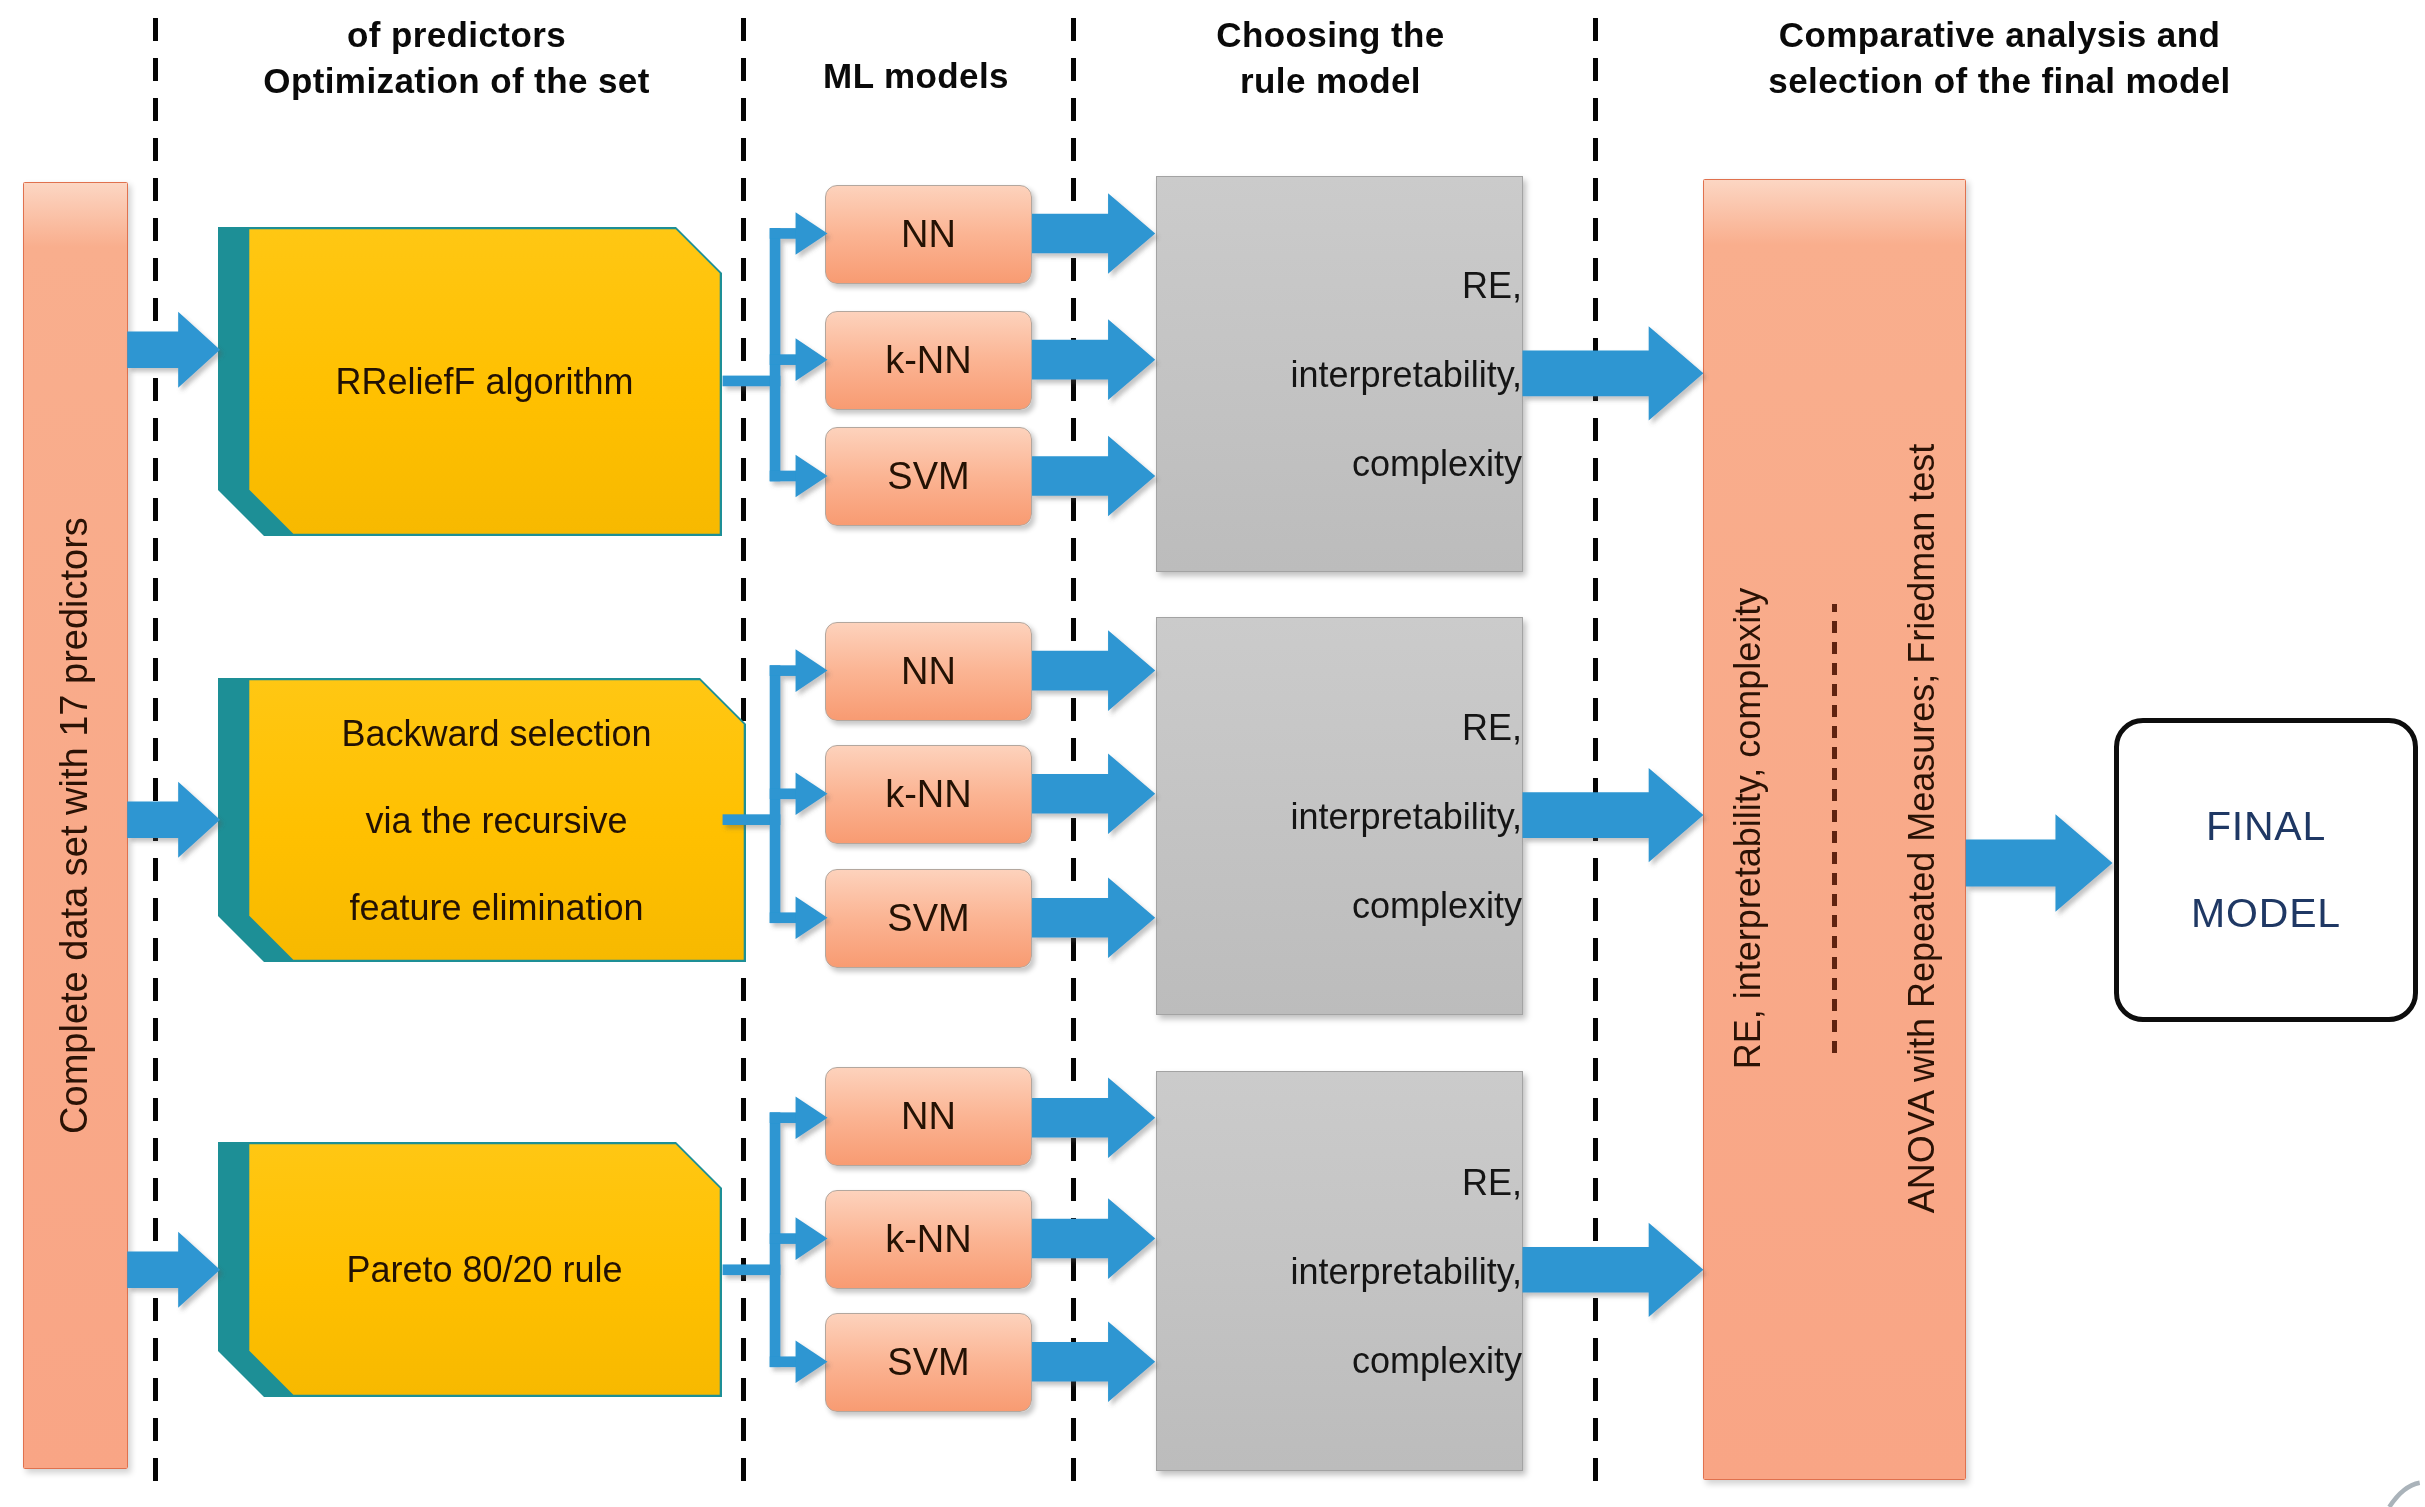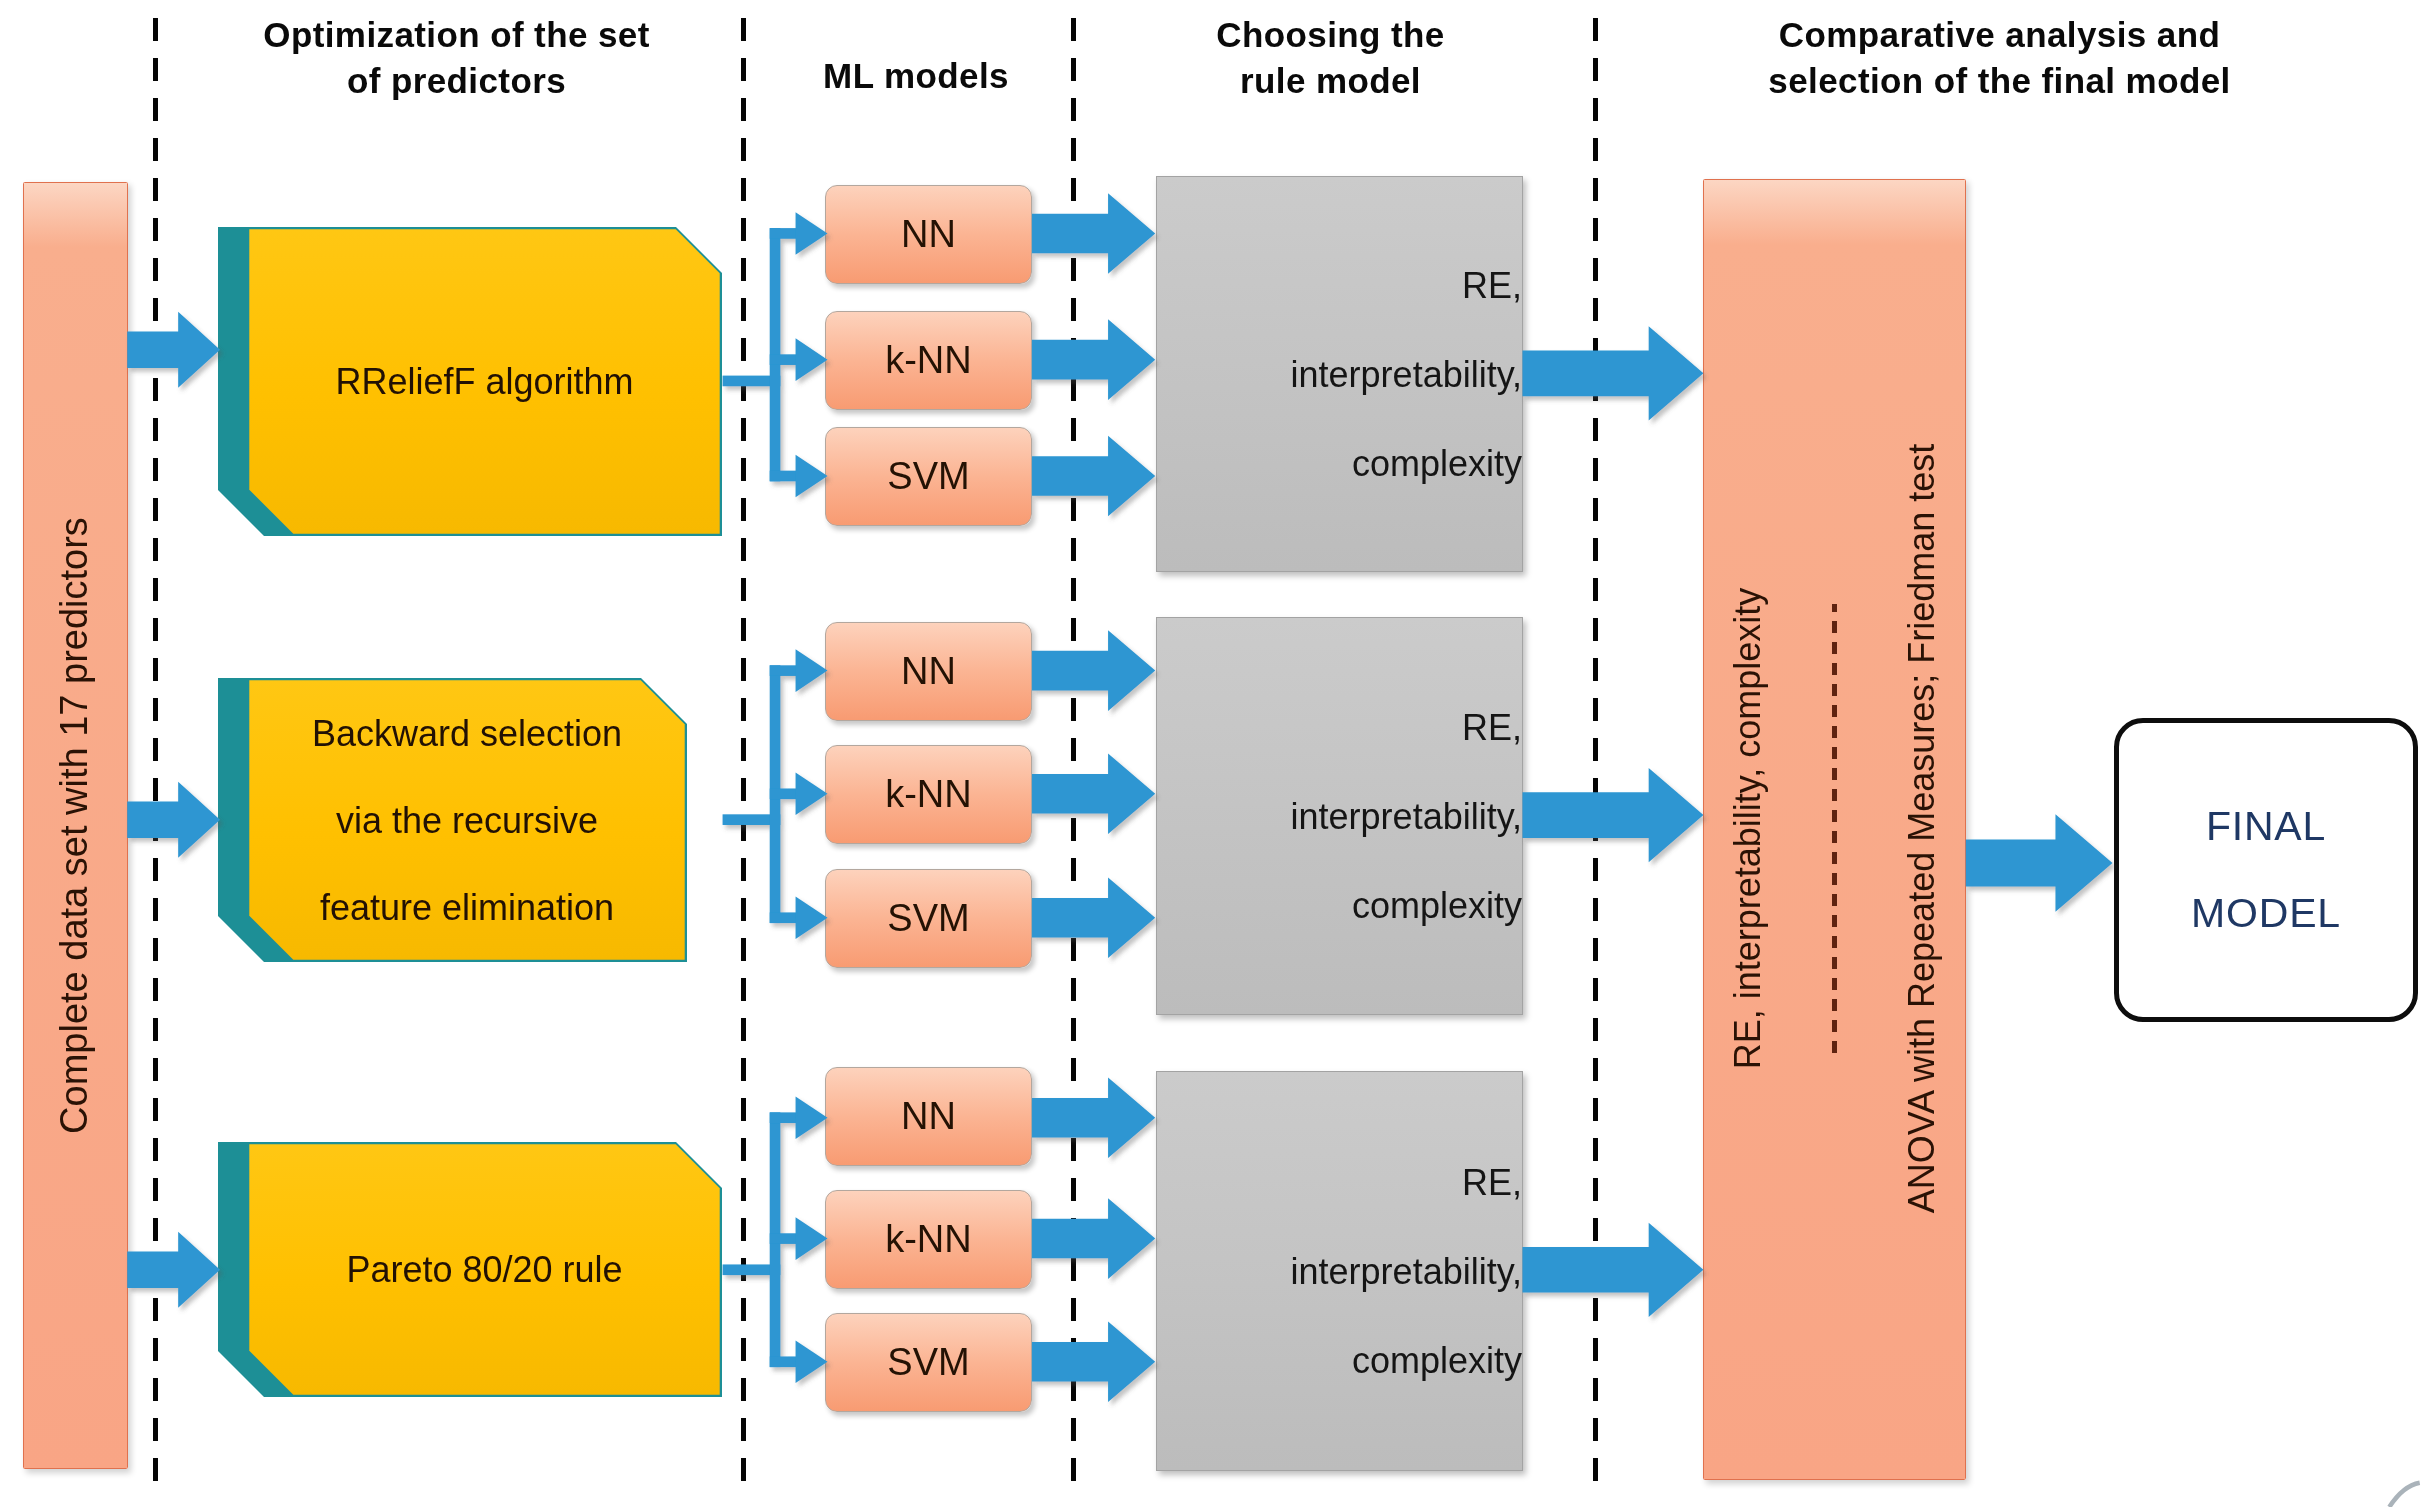--- a/index.html
+++ b/index.html
@@ -67,22 +67,22 @@
 
   
   .corner-art{position:absolute;right:0;bottom:0;}
 </style>
 </head>
 <body>
 
 <div class="page">
 
   <div class="hdr" style="left:175px;top:12px;width:563px;">
+    <div>of predictors</div>
     <div>Optimization of the set</div>
-    <div>of predictors</div>
   </div>
   <div class="hdr" style="left:764px;top:53px;width:304px;">
     <div>ML models</div>
   </div>
   <div class="hdr" style="left:1171px;top:12px;width:319px;">
     <div>Choosing the</div>
     <div>rule model</div>
   </div>
   <div class="hdr" style="left:1642px;top:12px;width:715px;">
     <div>Comparative analysis and</div>
@@ -97,21 +97,21 @@
   <div class="bar" style="left:23px;top:182px;width:103px;height:1285px;"></div>
   <div class="rot" style="left:-568px;top:774px;width:1285px;height:103px;">
     <span class="big">Complete data set with 17 predictors</span>
   </div>
 
   <div class="cutbox" style="left:218px;top:227px;width:504px;height:309px;">
     <div class="cutbox-in">
       <div class="ln">RReliefF algorithm</div>
     </div>
   </div>
-  <div class="cutbox" style="left:218px;top:678px;width:469px;height:284px;">
+  <div class="cutbox" style="left:218px;top:678px;width:528px;height:284px;">
     <div class="cutbox-in">
       <div class="ln">Backward selection</div>
       <div class="ln">via the recursive</div>
       <div class="ln">feature elimination</div>
     </div>
   </div>
   <div class="cutbox" style="left:218px;top:1142px;width:504px;height:255px;">
     <div class="cutbox-in">
       <div class="ln">Pareto 80/20 rule</div>
     </div>

